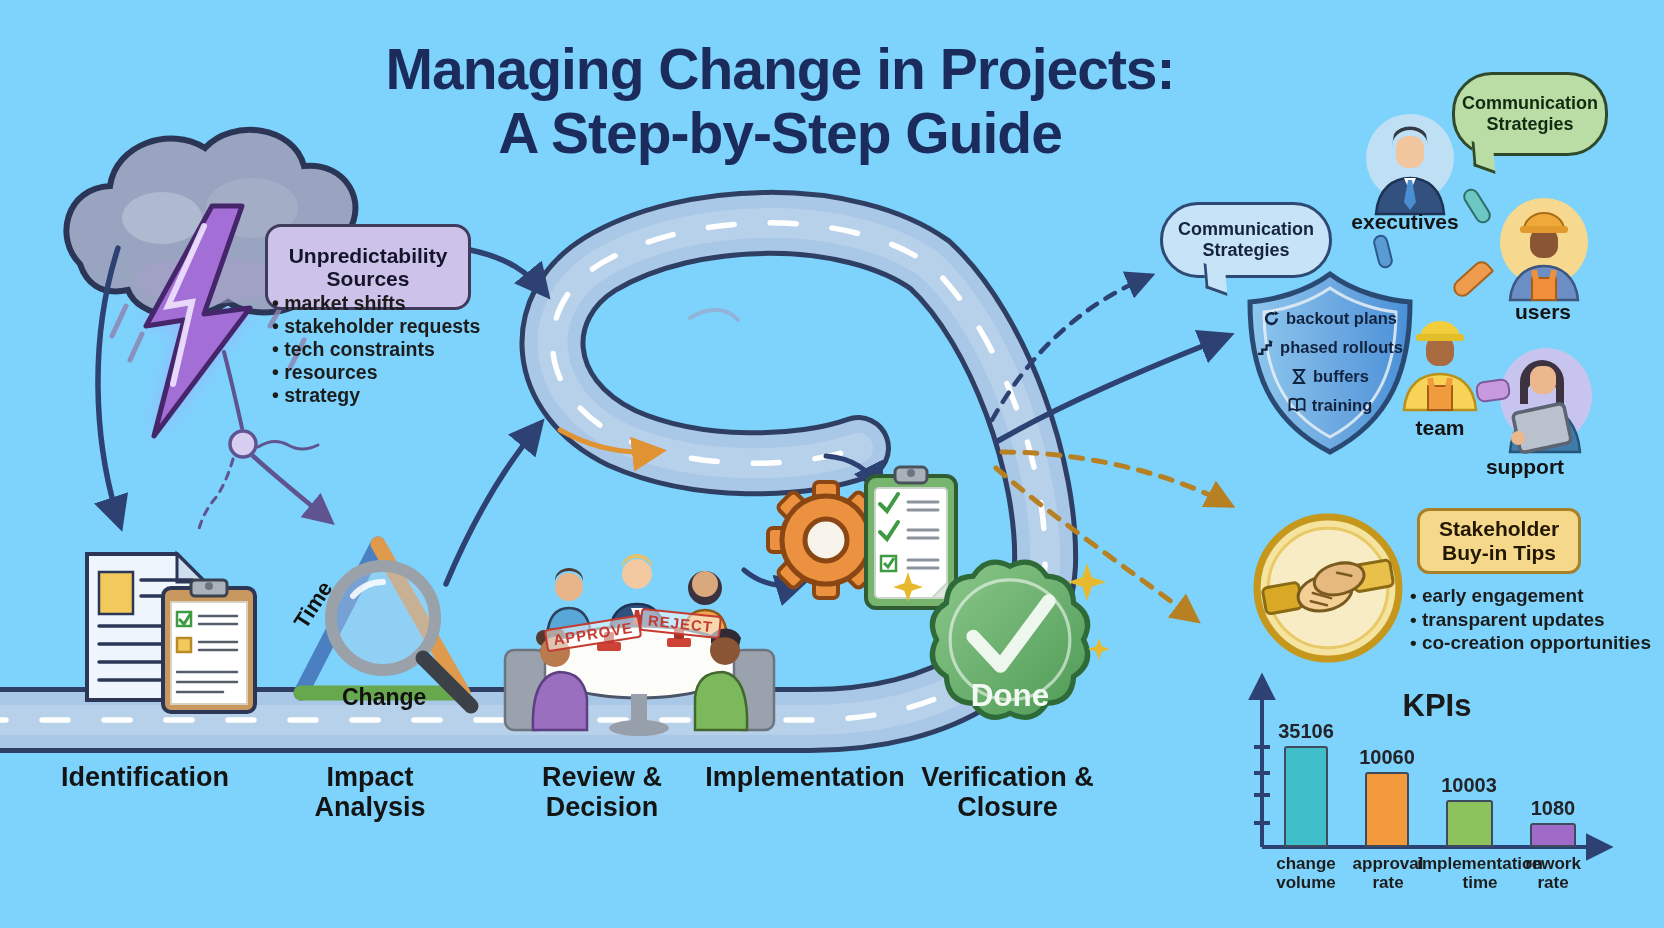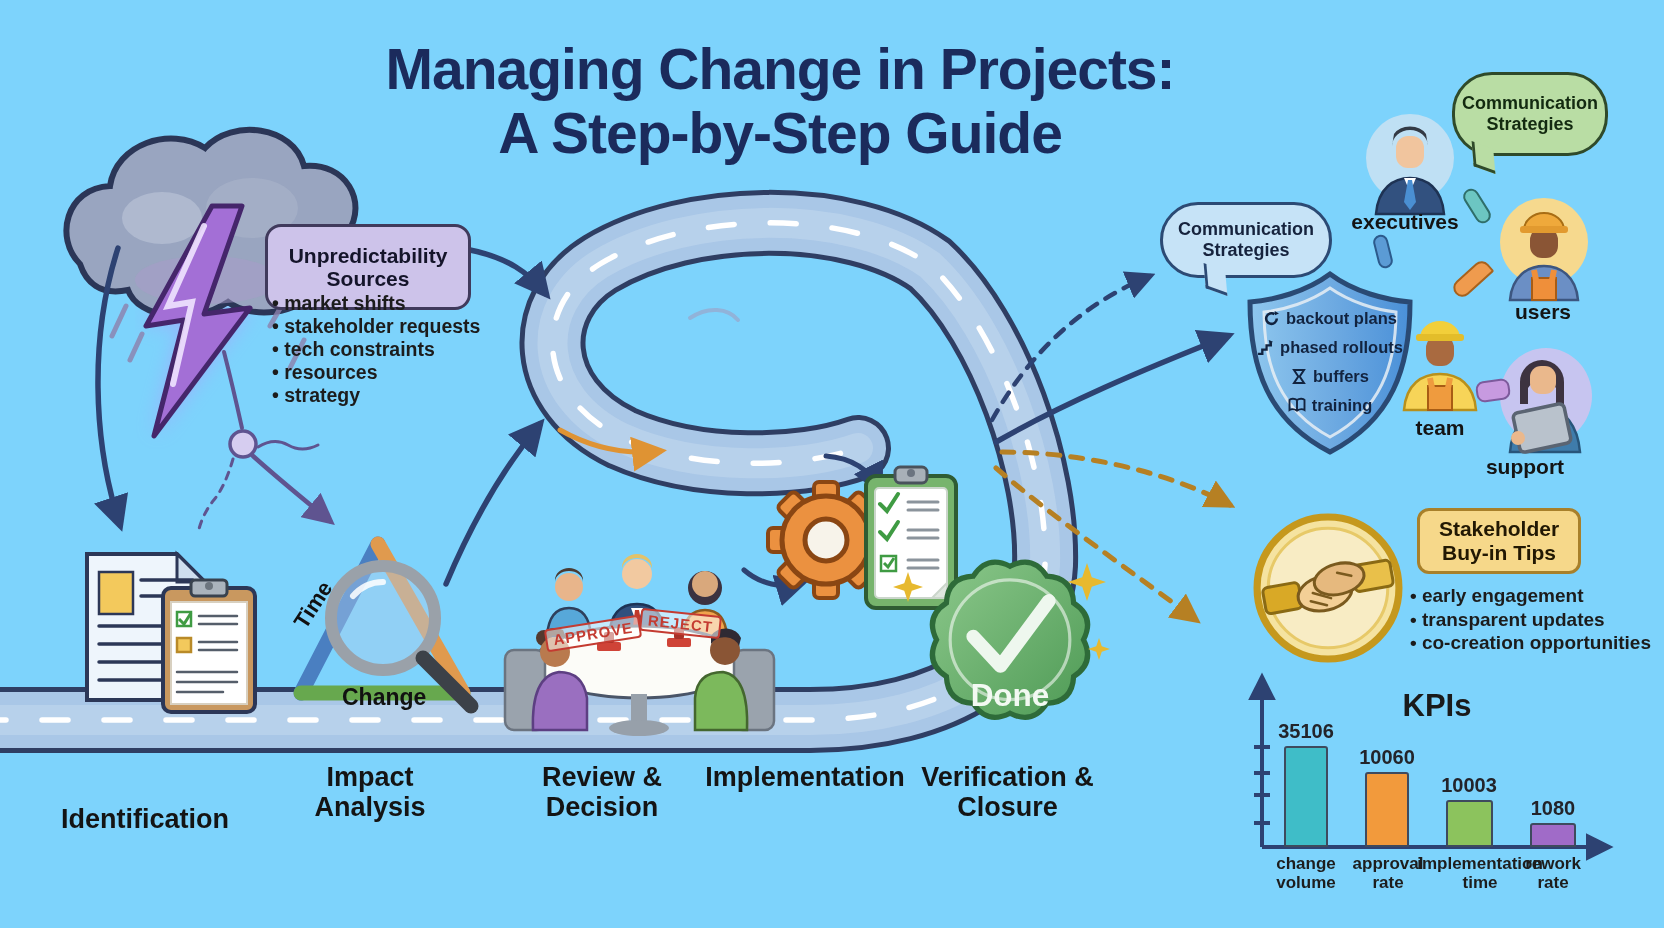--- a/index.html
+++ b/index.html
@@ -258,21 +258,21 @@
   <svg class="abs" style="left:893px;top:572px;" width="30" height="30" viewBox="0 0 24 24">
       <path d="M12 0 L15 9 L24 12 L15 15 L12 24 L9 15 L0 12 L9 9 Z" fill="#e7b92f"></path>
     </svg>
   <svg class="abs" style="left:1068px;top:563px;" width="38" height="38" viewBox="0 0 24 24">
       <path d="M12 0 L15 9 L24 12 L15 15 L12 24 L9 15 L0 12 L9 9 Z" fill="#e7b92f"></path>
     </svg>
   <svg class="abs" style="left:1088px;top:638px;" width="22" height="22" viewBox="0 0 24 24">
       <path d="M12 0 L15 9 L24 12 L15 15 L12 24 L9 15 L0 12 L9 9 Z" fill="#e7b92f"></path>
     </svg>
 
-  <div class="abs steplabel" style="left:35px;top:804px;width:220px;">Identification</div>
+  <div class="abs steplabel" style="left:35px;top:762px;width:220px;">Identification</div>
   <div class="abs steplabel" style="left:300px;top:762px;width:140px;">Impact Analysis</div>
   <div class="abs steplabel" style="left:527px;top:762px;width:150px;">Review &amp; Decision</div>
   <div class="abs steplabel" style="left:690px;top:762px;width:230px;">Implementation</div>
   <div class="abs steplabel" style="left:920px;top:762px;width:175px;">Verification &amp; Closure</div>
 
   <div class="abs bubble bubble-blue" style="left:1160px;top:202px;width:172px;height:76px;">
     <span>Communication Strategies</span>
   </div>
   <div class="abs tail tail-blue" style="left:1204px;top:268px;"></div>
 

